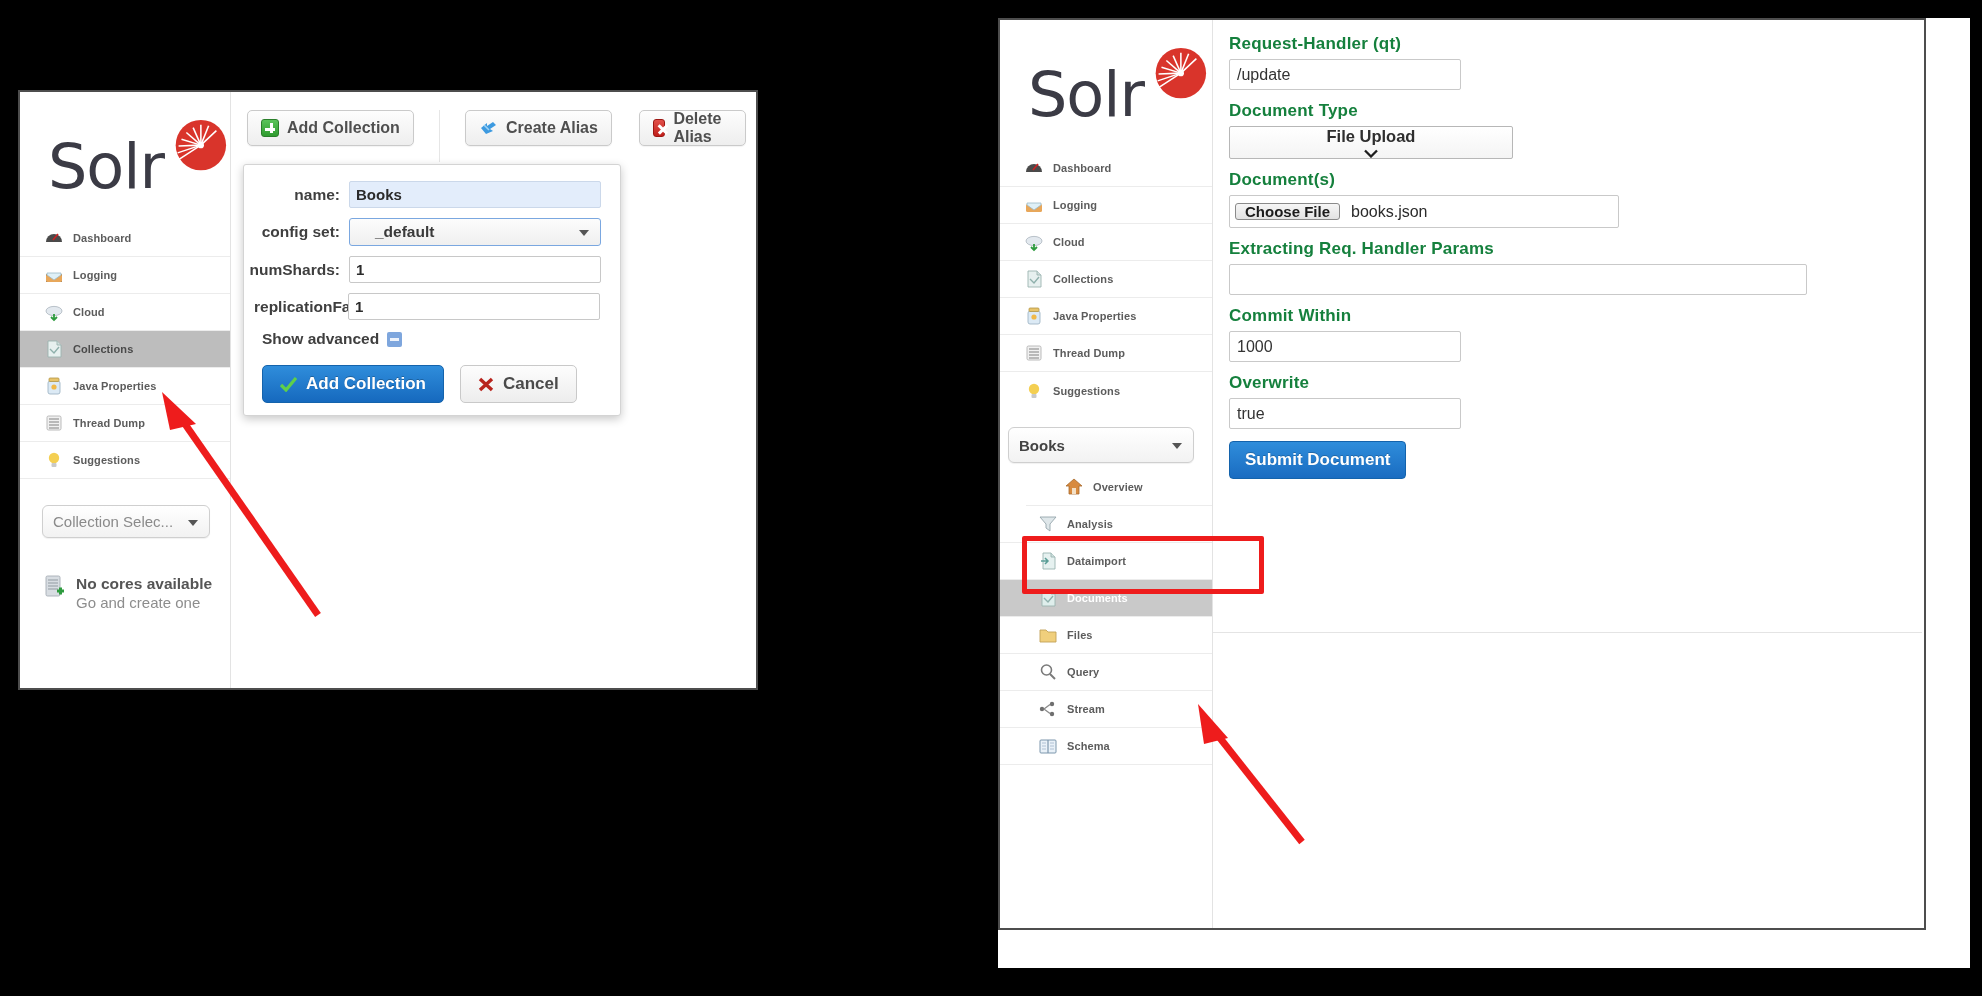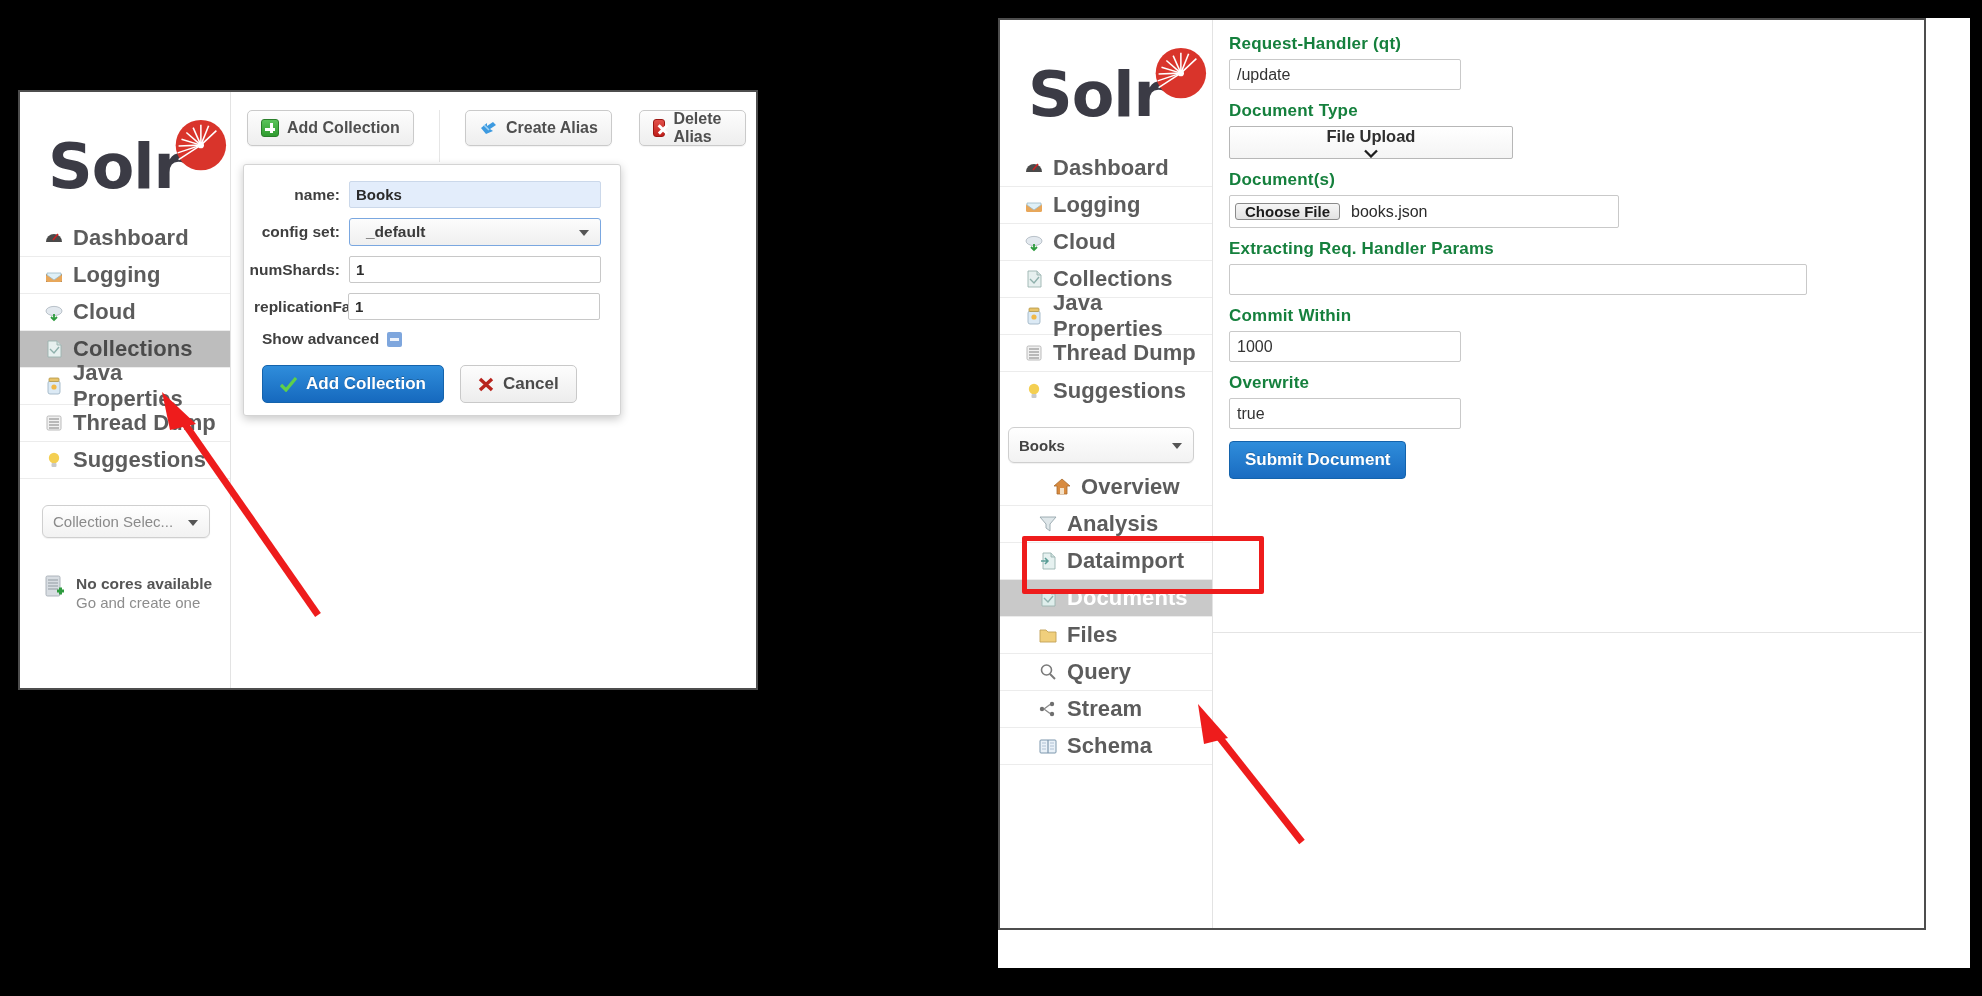--- a/index.html
+++ b/index.html
@@ -19,30 +19,30 @@
     border: 2px solid #4d4d4d;
   }
   .solr-body { position: absolute; inset: 0; display: flex; }
 
   .side-nav { width: 210px; flex: 0 0 auto; padding-top: 10px; position: relative; }
   .logo-wrap { height: 118px; position: relative; }
   .solr-logo { position: absolute; left: 28px; top: 16px; width: 182px; height: 92px; }
   .solr-word {
     font-family: "DejaVu Sans", sans-serif;
     font-size: 62px; letter-spacing: -1px; color: #3b3b45;
-    position: absolute; left: 0; top: 18px; line-height: 62px; font-weight: 700;
+    position: absolute; left: 0; top: 18px; line-height: 62px; font-weight: 400;
   }
   .solr-burst { position: absolute; left: 118px; top: 0px; width: 62px; height: 62px; }
 
   .nav-list { list-style: none; margin: 0; padding: 0; }
   .nav-item {
     display: flex; align-items: center; gap: 9px;
     height: 37px; padding-left: 24px;
     border-bottom: 1px solid #ececec;
-    font-size: 22px; color: #5c5c5c; font-weight: 600;
+    font-size: 11px; color: #5c5c5c; font-weight: 600;
     letter-spacing: .1px;
     cursor: pointer; position: relative;
   }
   .nav-item.active { background: #bdbdbd; color: #4a4a4a; }
   .nav-item.active.light { background: #c9c9c9; color: #ffffff; }
   .nav-ico { width: 20px; height: 20px; flex: 0 0 auto; display:block; }
 
   .sel-wrap { padding: 26px 14px 0 22px; }
   .collection-select {
     width: 168px; height: 33px; border: 1px solid #cfcfcf; border-radius: 6px;
@@ -91,21 +91,21 @@
   .finput {
     width: 252px; height: 27px; border: 1px solid #c8c8c8; border-radius: 2px;
     background: #fff; font-size: 15px; color: #2b2b2b; font-weight: 600;
     padding: 0 6px; display: flex; align-items: center;
   }
   .finput.focused { background: #e3edfb; border-color: #cbd8ea; }
   .fselect {
     width: 252px; height: 28px; border: 1px solid #7aa7e0; border-radius: 3px;
     background: linear-gradient(#fcfcfc,#efefef);
     font-size: 15.5px; color: #3a3a3a; font-weight: 600;
-    padding: 0 16px; display: flex; align-items: center; position: relative;
+    padding: 0 25px; display: flex; align-items: center; position: relative;
   }
   .show-adv { display:flex; align-items:center; gap:8px; font-size:15.5px; color:#3f3f3f; font-weight:600; margin: 8px 0 0 18px; }
   .chk-blue { width:15px; height:15px; border-radius:2px; background:#7ea6dd; display:inline-block; position:relative; }
   .chk-blue:after{content:"";position:absolute;left:3px;right:3px;top:6px;height:3px;background:#eef3fb;}
 
   .btn-primary {
     display:inline-flex;align-items:center;gap:9px;height:38px;padding:0 17px;
     border-radius:5px;border:1px solid #1463ac;
     background: linear-gradient(#2f8ddb,#1669be);
     color:#fff;font-size:17px;font-weight:700;cursor:pointer;
@@ -451,21 +451,21 @@
           </ul>
 
           <div class="sel-wrap" style="padding:18px 14px 0 8px;">
             <div class="collection-select filled" style="width:186px;height:36px;">
               <span>Books</span>
               <span class="caret-dn"></span>
             </div>
           </div>
 
           <ul class="nav-list" style="margin-top:6px;">
-            <li class="nav-item" style="padding-left:52px;">
+            <li class="nav-item" style="padding-left:38px;margin-left:26px;">
               <svg class="nav-ico" viewBox="0 0 20 20">
                 <path d="M10 2 L18 9 H15 V17 H5 V9 H2 Z" fill="#d88a3e" stroke="#a86b2d" stroke-width=".8"></path>
                 <rect x="8" y="11" width="4" height="6" fill="#f3e0c6"></rect>
               </svg>
               <span>Overview</span>
             </li>
             <li class="nav-item" style="padding-left:38px;">
               <svg class="nav-ico" viewBox="0 0 20 20">
                 <path d="M2 3 H18 L12 10 V17 L8 14 V10 Z" fill="#dfe7ea" stroke="#95a5ab" stroke-width=".9"></path>
               </svg>

